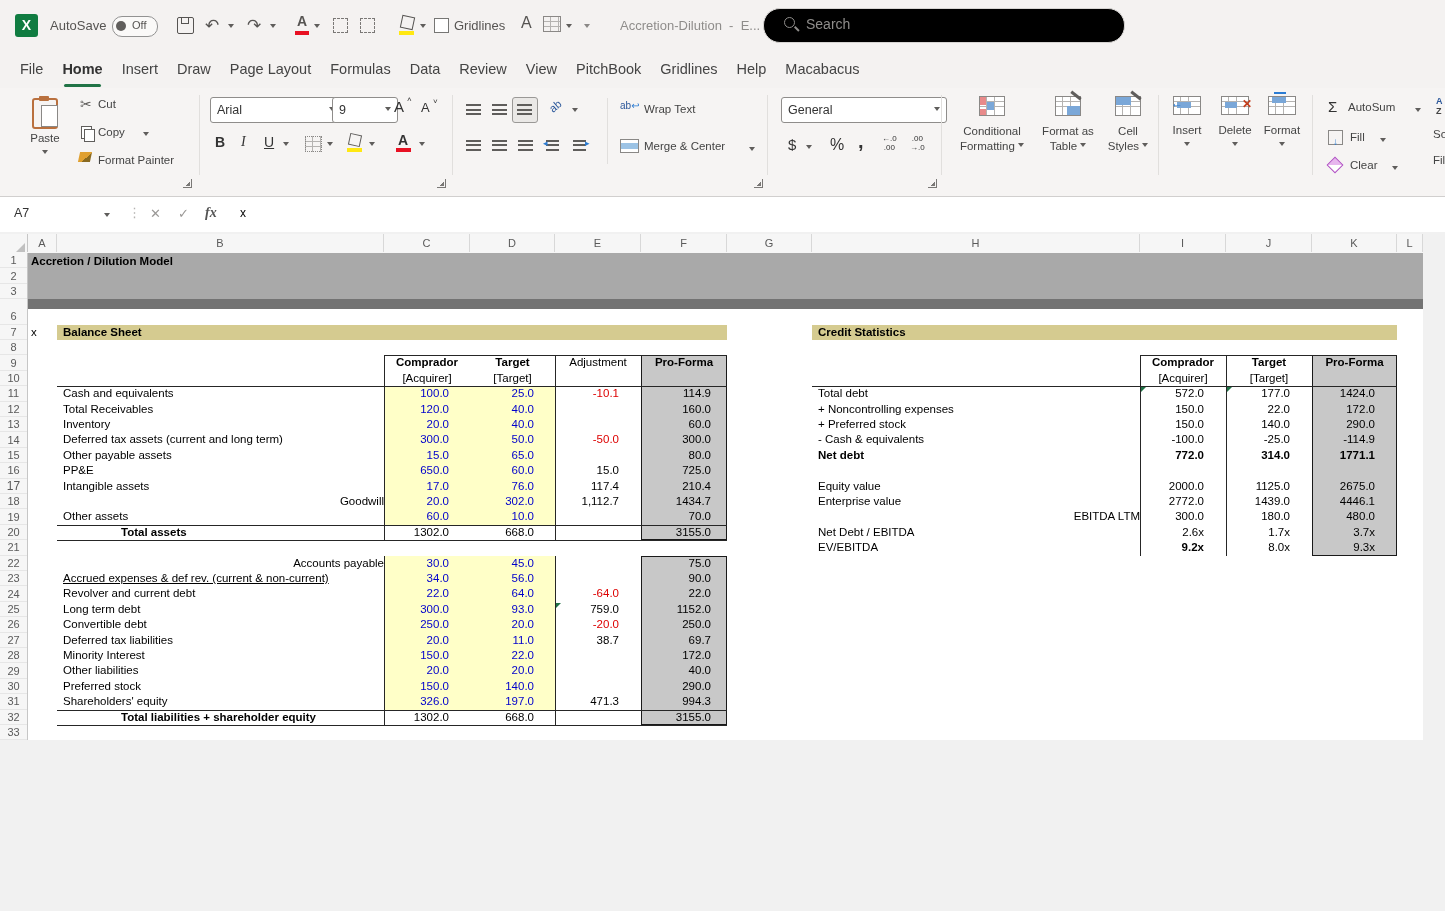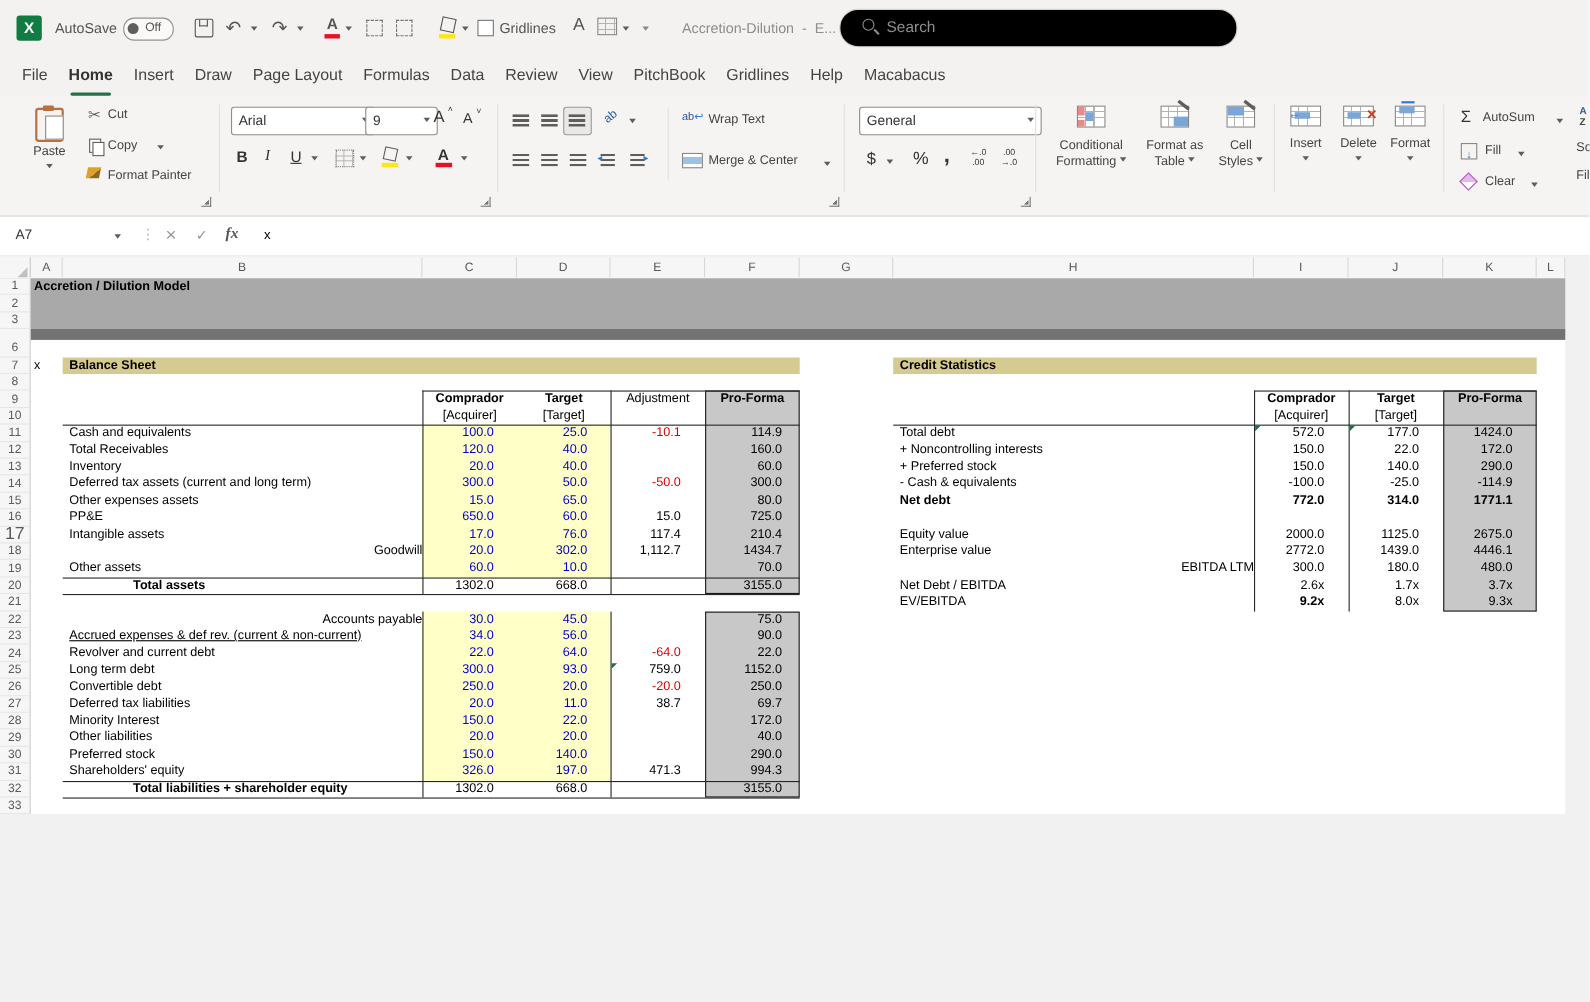--- a/index.html
+++ b/index.html
@@ -289,21 +289,21 @@
       <div style="position: absolute; left: 0px; top: 92.6px; width: 27px; height: 15.4px; font-size: 11px; color: rgb(90, 90, 90); display: flex; align-items: center; justify-content: center; border-bottom: 1px solid rgb(230, 230, 230); box-sizing: border-box;">7</div>
       <div style="position: absolute; left: 0px; top: 108px; width: 27px; height: 15.4px; font-size: 11px; color: rgb(90, 90, 90); display: flex; align-items: center; justify-content: center; border-bottom: 1px solid rgb(230, 230, 230); box-sizing: border-box;">8</div>
       <div style="position: absolute; left: 0px; top: 123.4px; width: 27px; height: 15.4px; font-size: 11px; color: rgb(90, 90, 90); display: flex; align-items: center; justify-content: center; border-bottom: 1px solid rgb(230, 230, 230); box-sizing: border-box;">9</div>
       <div style="position: absolute; left: 0px; top: 138.8px; width: 27px; height: 15.4px; font-size: 11px; color: rgb(90, 90, 90); display: flex; align-items: center; justify-content: center; border-bottom: 1px solid rgb(230, 230, 230); box-sizing: border-box;">10</div>
       <div style="position: absolute; left: 0px; top: 154.2px; width: 27px; height: 15.4px; font-size: 11px; color: rgb(90, 90, 90); display: flex; align-items: center; justify-content: center; border-bottom: 1px solid rgb(230, 230, 230); box-sizing: border-box;">11</div>
       <div style="position: absolute; left: 0px; top: 169.6px; width: 27px; height: 15.4px; font-size: 11px; color: rgb(90, 90, 90); display: flex; align-items: center; justify-content: center; border-bottom: 1px solid rgb(230, 230, 230); box-sizing: border-box;">12</div>
       <div style="position: absolute; left: 0px; top: 185px; width: 27px; height: 15.4px; font-size: 11px; color: rgb(90, 90, 90); display: flex; align-items: center; justify-content: center; border-bottom: 1px solid rgb(230, 230, 230); box-sizing: border-box;">13</div>
       <div style="position: absolute; left: 0px; top: 200.4px; width: 27px; height: 15.4px; font-size: 11px; color: rgb(90, 90, 90); display: flex; align-items: center; justify-content: center; border-bottom: 1px solid rgb(230, 230, 230); box-sizing: border-box;">14</div>
       <div style="position: absolute; left: 0px; top: 215.8px; width: 27px; height: 15.4px; font-size: 11px; color: rgb(90, 90, 90); display: flex; align-items: center; justify-content: center; border-bottom: 1px solid rgb(230, 230, 230); box-sizing: border-box;">15</div>
       <div style="position: absolute; left: 0px; top: 231.2px; width: 27px; height: 15.4px; font-size: 11px; color: rgb(90, 90, 90); display: flex; align-items: center; justify-content: center; border-bottom: 1px solid rgb(230, 230, 230); box-sizing: border-box;">16</div>
-      <div style="position: absolute; left: 0px; top: 246.6px; width: 27px; height: 15.4px; font-size: 16px; color: rgb(90, 90, 90); display: flex; align-items: center; justify-content: center; border-bottom: 1px solid rgb(230, 230, 230); box-sizing: border-box;">17</div>
+      <div style="position: absolute; left: 0px; top: 246.6px; width: 27px; height: 15.4px; font-size: 12px; color: rgb(90, 90, 90); display: flex; align-items: center; justify-content: center; border-bottom: 1px solid rgb(230, 230, 230); box-sizing: border-box;">17</div>
       <div style="position: absolute; left: 0px; top: 262px; width: 27px; height: 15.4px; font-size: 11px; color: rgb(90, 90, 90); display: flex; align-items: center; justify-content: center; border-bottom: 1px solid rgb(230, 230, 230); box-sizing: border-box;">18</div>
       <div style="position: absolute; left: 0px; top: 277.4px; width: 27px; height: 15.4px; font-size: 11px; color: rgb(90, 90, 90); display: flex; align-items: center; justify-content: center; border-bottom: 1px solid rgb(230, 230, 230); box-sizing: border-box;">19</div>
       <div style="position: absolute; left: 0px; top: 292.8px; width: 27px; height: 15.4px; font-size: 11px; color: rgb(90, 90, 90); display: flex; align-items: center; justify-content: center; border-bottom: 1px solid rgb(230, 230, 230); box-sizing: border-box;">20</div>
       <div style="position: absolute; left: 0px; top: 308.2px; width: 27px; height: 15.4px; font-size: 11px; color: rgb(90, 90, 90); display: flex; align-items: center; justify-content: center; border-bottom: 1px solid rgb(230, 230, 230); box-sizing: border-box;">21</div>
       <div style="position: absolute; left: 0px; top: 323.6px; width: 27px; height: 15.4px; font-size: 11px; color: rgb(90, 90, 90); display: flex; align-items: center; justify-content: center; border-bottom: 1px solid rgb(230, 230, 230); box-sizing: border-box;">22</div>
       <div style="position: absolute; left: 0px; top: 339px; width: 27px; height: 15.4px; font-size: 11px; color: rgb(90, 90, 90); display: flex; align-items: center; justify-content: center; border-bottom: 1px solid rgb(230, 230, 230); box-sizing: border-box;">23</div>
       <div style="position: absolute; left: 0px; top: 354.4px; width: 27px; height: 15.4px; font-size: 11px; color: rgb(90, 90, 90); display: flex; align-items: center; justify-content: center; border-bottom: 1px solid rgb(230, 230, 230); box-sizing: border-box;">24</div>
       <div style="position: absolute; left: 0px; top: 369.8px; width: 27px; height: 15.4px; font-size: 11px; color: rgb(90, 90, 90); display: flex; align-items: center; justify-content: center; border-bottom: 1px solid rgb(230, 230, 230); box-sizing: border-box;">25</div>
       <div style="position: absolute; left: 0px; top: 385.2px; width: 27px; height: 15.4px; font-size: 11px; color: rgb(90, 90, 90); display: flex; align-items: center; justify-content: center; border-bottom: 1px solid rgb(230, 230, 230); box-sizing: border-box;">26</div>
       <div style="position: absolute; left: 0px; top: 400.6px; width: 27px; height: 15.4px; font-size: 11px; color: rgb(90, 90, 90); display: flex; align-items: center; justify-content: center; border-bottom: 1px solid rgb(230, 230, 230); box-sizing: border-box;">27</div>
@@ -362,21 +362,21 @@
       <div style="position: absolute; left: 641px; top: 169.6px; width: 70px; height: 15.4px; font-size: 11.5px; line-height: 15.4px; text-align: right; color: rgb(0, 0, 0); white-space: nowrap;">160.0</div>
       <div style="position: absolute; left: 57px; top: 185px; width: 327px; height: 15.4px; font-size: 11.5px; line-height: 15.4px; text-align: left; color: rgb(0, 0, 0); padding-left: 6px; box-sizing: border-box; white-space: nowrap;">Inventory</div>
       <div style="position: absolute; left: 384px; top: 185px; width: 65px; height: 15.4px; font-size: 11.5px; line-height: 15.4px; text-align: right; color: rgb(0, 0, 204); white-space: nowrap;">20.0</div>
       <div style="position: absolute; left: 470px; top: 185px; width: 64px; height: 15.4px; font-size: 11.5px; line-height: 15.4px; text-align: right; color: rgb(0, 0, 204); white-space: nowrap;">40.0</div>
       <div style="position: absolute; left: 641px; top: 185px; width: 70px; height: 15.4px; font-size: 11.5px; line-height: 15.4px; text-align: right; color: rgb(0, 0, 0); white-space: nowrap;">60.0</div>
       <div style="position: absolute; left: 57px; top: 200.4px; width: 327px; height: 15.4px; font-size: 11.5px; line-height: 15.4px; text-align: left; color: rgb(0, 0, 0); padding-left: 6px; box-sizing: border-box; white-space: nowrap;">Deferred tax assets (current and long term)</div>
       <div style="position: absolute; left: 384px; top: 200.4px; width: 65px; height: 15.4px; font-size: 11.5px; line-height: 15.4px; text-align: right; color: rgb(0, 0, 204); white-space: nowrap;">300.0</div>
       <div style="position: absolute; left: 470px; top: 200.4px; width: 64px; height: 15.4px; font-size: 11.5px; line-height: 15.4px; text-align: right; color: rgb(0, 0, 204); white-space: nowrap;">50.0</div>
       <div style="position: absolute; left: 555px; top: 200.4px; width: 64px; height: 15.4px; font-size: 11.5px; line-height: 15.4px; text-align: right; color: rgb(221, 0, 0); white-space: nowrap;">-50.0</div>
       <div style="position: absolute; left: 641px; top: 200.4px; width: 70px; height: 15.4px; font-size: 11.5px; line-height: 15.4px; text-align: right; color: rgb(0, 0, 0); white-space: nowrap;">300.0</div>
-      <div style="position: absolute; left: 57px; top: 215.8px; width: 327px; height: 15.4px; font-size: 11.5px; line-height: 15.4px; text-align: left; color: rgb(0, 0, 0); padding-left: 6px; box-sizing: border-box; white-space: nowrap;">Other expenses assets</div>
+      <div style="position: absolute; left: 57px; top: 215.8px; width: 327px; height: 15.4px; font-size: 11.5px; line-height: 15.4px; text-align: left; color: rgb(0, 0, 0); padding-left: 6px; box-sizing: border-box; white-space: nowrap;">Other payable assets</div>
       <div style="position: absolute; left: 384px; top: 215.8px; width: 65px; height: 15.4px; font-size: 11.5px; line-height: 15.4px; text-align: right; color: rgb(0, 0, 204); white-space: nowrap;">15.0</div>
       <div style="position: absolute; left: 470px; top: 215.8px; width: 64px; height: 15.4px; font-size: 11.5px; line-height: 15.4px; text-align: right; color: rgb(0, 0, 204); white-space: nowrap;">65.0</div>
       <div style="position: absolute; left: 641px; top: 215.8px; width: 70px; height: 15.4px; font-size: 11.5px; line-height: 15.4px; text-align: right; color: rgb(0, 0, 0); white-space: nowrap;">80.0</div>
       <div style="position: absolute; left: 57px; top: 231.2px; width: 327px; height: 15.4px; font-size: 11.5px; line-height: 15.4px; text-align: left; color: rgb(0, 0, 0); padding-left: 6px; box-sizing: border-box; white-space: nowrap;">PP&amp;E</div>
       <div style="position: absolute; left: 384px; top: 231.2px; width: 65px; height: 15.4px; font-size: 11.5px; line-height: 15.4px; text-align: right; color: rgb(0, 0, 204); white-space: nowrap;">650.0</div>
       <div style="position: absolute; left: 470px; top: 231.2px; width: 64px; height: 15.4px; font-size: 11.5px; line-height: 15.4px; text-align: right; color: rgb(0, 0, 204); white-space: nowrap;">60.0</div>
       <div style="position: absolute; left: 555px; top: 231.2px; width: 64px; height: 15.4px; font-size: 11.5px; line-height: 15.4px; text-align: right; color: rgb(0, 0, 0); white-space: nowrap;">15.0</div>
       <div style="position: absolute; left: 641px; top: 231.2px; width: 70px; height: 15.4px; font-size: 11.5px; line-height: 15.4px; text-align: right; color: rgb(0, 0, 0); white-space: nowrap;">725.0</div>
       <div style="position: absolute; left: 57px; top: 246.6px; width: 327px; height: 15.4px; font-size: 11.5px; line-height: 15.4px; text-align: left; color: rgb(0, 0, 0); padding-left: 6px; box-sizing: border-box; white-space: nowrap;">Intangible assets</div>
       <div style="position: absolute; left: 384px; top: 246.6px; width: 65px; height: 15.4px; font-size: 11.5px; line-height: 15.4px; text-align: right; color: rgb(0, 0, 204); white-space: nowrap;">17.0</div>
@@ -445,21 +445,21 @@
       <div style="position: absolute; left: 57px; top: 477.6px; width: 327px; height: 15.4px; font-size: 11.5px; line-height: 15.4px; text-align: left; color: rgb(0, 0, 0); font-weight: bold; padding-left: 64px; box-sizing: border-box; white-space: nowrap;">Total liabilities + shareholder equity</div>
       <div style="position: absolute; left: 384px; top: 477.6px; width: 65px; height: 15.4px; font-size: 11.5px; line-height: 15.4px; text-align: right; color: rgb(0, 0, 0); white-space: nowrap;">1302.0</div>
       <div style="position: absolute; left: 470px; top: 477.6px; width: 64px; height: 15.4px; font-size: 11.5px; line-height: 15.4px; text-align: right; color: rgb(0, 0, 0); white-space: nowrap;">668.0</div>
       <div style="position: absolute; left: 641px; top: 477.6px; width: 70px; height: 15.4px; font-size: 11.5px; line-height: 15.4px; text-align: right; color: rgb(0, 0, 0); white-space: nowrap;">3155.0</div>
       <div style="position: absolute; left: 812px; top: 154.2px; width: 328px; height: 15.4px; font-size: 11.5px; line-height: 15.4px; text-align: left; color: rgb(0, 0, 0); padding-left: 6px; box-sizing: border-box; white-space: nowrap;">Total debt</div>
       <div style="position: absolute; left: 1140px; top: 154.2px; width: 64px; height: 15.4px; font-size: 11.5px; line-height: 15.4px; text-align: right; color: rgb(0, 0, 0); white-space: nowrap;">572.0</div>
       <div style="position: absolute; left: 1226px; top: 154.2px; width: 64px; height: 15.4px; font-size: 11.5px; line-height: 15.4px; text-align: right; color: rgb(0, 0, 0); white-space: nowrap;">177.0</div>
       <div style="position: absolute; left: 1312px; top: 154.2px; width: 63px; height: 15.4px; font-size: 11.5px; line-height: 15.4px; text-align: right; color: rgb(0, 0, 0); white-space: nowrap;">1424.0</div>
       <div style="position: absolute; left: 1141px; top: 155.2px; width: 0px; height: 0px; border-top: 5px solid rgb(30, 113, 69); border-right: 5px solid transparent;"></div>
       <div style="position: absolute; left: 1227px; top: 155.2px; width: 0px; height: 0px; border-top: 5px solid rgb(30, 113, 69); border-right: 5px solid transparent;"></div>
-      <div style="position: absolute; left: 812px; top: 169.6px; width: 328px; height: 15.4px; font-size: 11.5px; line-height: 15.4px; text-align: left; color: rgb(0, 0, 0); padding-left: 6px; box-sizing: border-box; white-space: nowrap;">+ Noncontrolling interests</div>
+      <div style="position: absolute; left: 812px; top: 169.6px; width: 328px; height: 15.4px; font-size: 11.5px; line-height: 15.4px; text-align: left; color: rgb(0, 0, 0); padding-left: 6px; box-sizing: border-box; white-space: nowrap;">+ Noncontrolling expenses</div>
       <div style="position: absolute; left: 1140px; top: 169.6px; width: 64px; height: 15.4px; font-size: 11.5px; line-height: 15.4px; text-align: right; color: rgb(0, 0, 0); white-space: nowrap;">150.0</div>
       <div style="position: absolute; left: 1226px; top: 169.6px; width: 64px; height: 15.4px; font-size: 11.5px; line-height: 15.4px; text-align: right; color: rgb(0, 0, 0); white-space: nowrap;">22.0</div>
       <div style="position: absolute; left: 1312px; top: 169.6px; width: 63px; height: 15.4px; font-size: 11.5px; line-height: 15.4px; text-align: right; color: rgb(0, 0, 0); white-space: nowrap;">172.0</div>
       <div style="position: absolute; left: 812px; top: 185px; width: 328px; height: 15.4px; font-size: 11.5px; line-height: 15.4px; text-align: left; color: rgb(0, 0, 0); padding-left: 6px; box-sizing: border-box; white-space: nowrap;">+ Preferred stock</div>
       <div style="position: absolute; left: 1140px; top: 185px; width: 64px; height: 15.4px; font-size: 11.5px; line-height: 15.4px; text-align: right; color: rgb(0, 0, 0); white-space: nowrap;">150.0</div>
       <div style="position: absolute; left: 1226px; top: 185px; width: 64px; height: 15.4px; font-size: 11.5px; line-height: 15.4px; text-align: right; color: rgb(0, 0, 0); white-space: nowrap;">140.0</div>
       <div style="position: absolute; left: 1312px; top: 185px; width: 63px; height: 15.4px; font-size: 11.5px; line-height: 15.4px; text-align: right; color: rgb(0, 0, 0); white-space: nowrap;">290.0</div>
       <div style="position: absolute; left: 812px; top: 200.4px; width: 328px; height: 15.4px; font-size: 11.5px; line-height: 15.4px; text-align: left; color: rgb(0, 0, 0); padding-left: 6px; box-sizing: border-box; white-space: nowrap;">- Cash &amp; equivalents</div>
       <div style="position: absolute; left: 1140px; top: 200.4px; width: 64px; height: 15.4px; font-size: 11.5px; line-height: 15.4px; text-align: right; color: rgb(0, 0, 0); white-space: nowrap;">-100.0</div>
       <div style="position: absolute; left: 1226px; top: 200.4px; width: 64px; height: 15.4px; font-size: 11.5px; line-height: 15.4px; text-align: right; color: rgb(0, 0, 0); white-space: nowrap;">-25.0</div>

